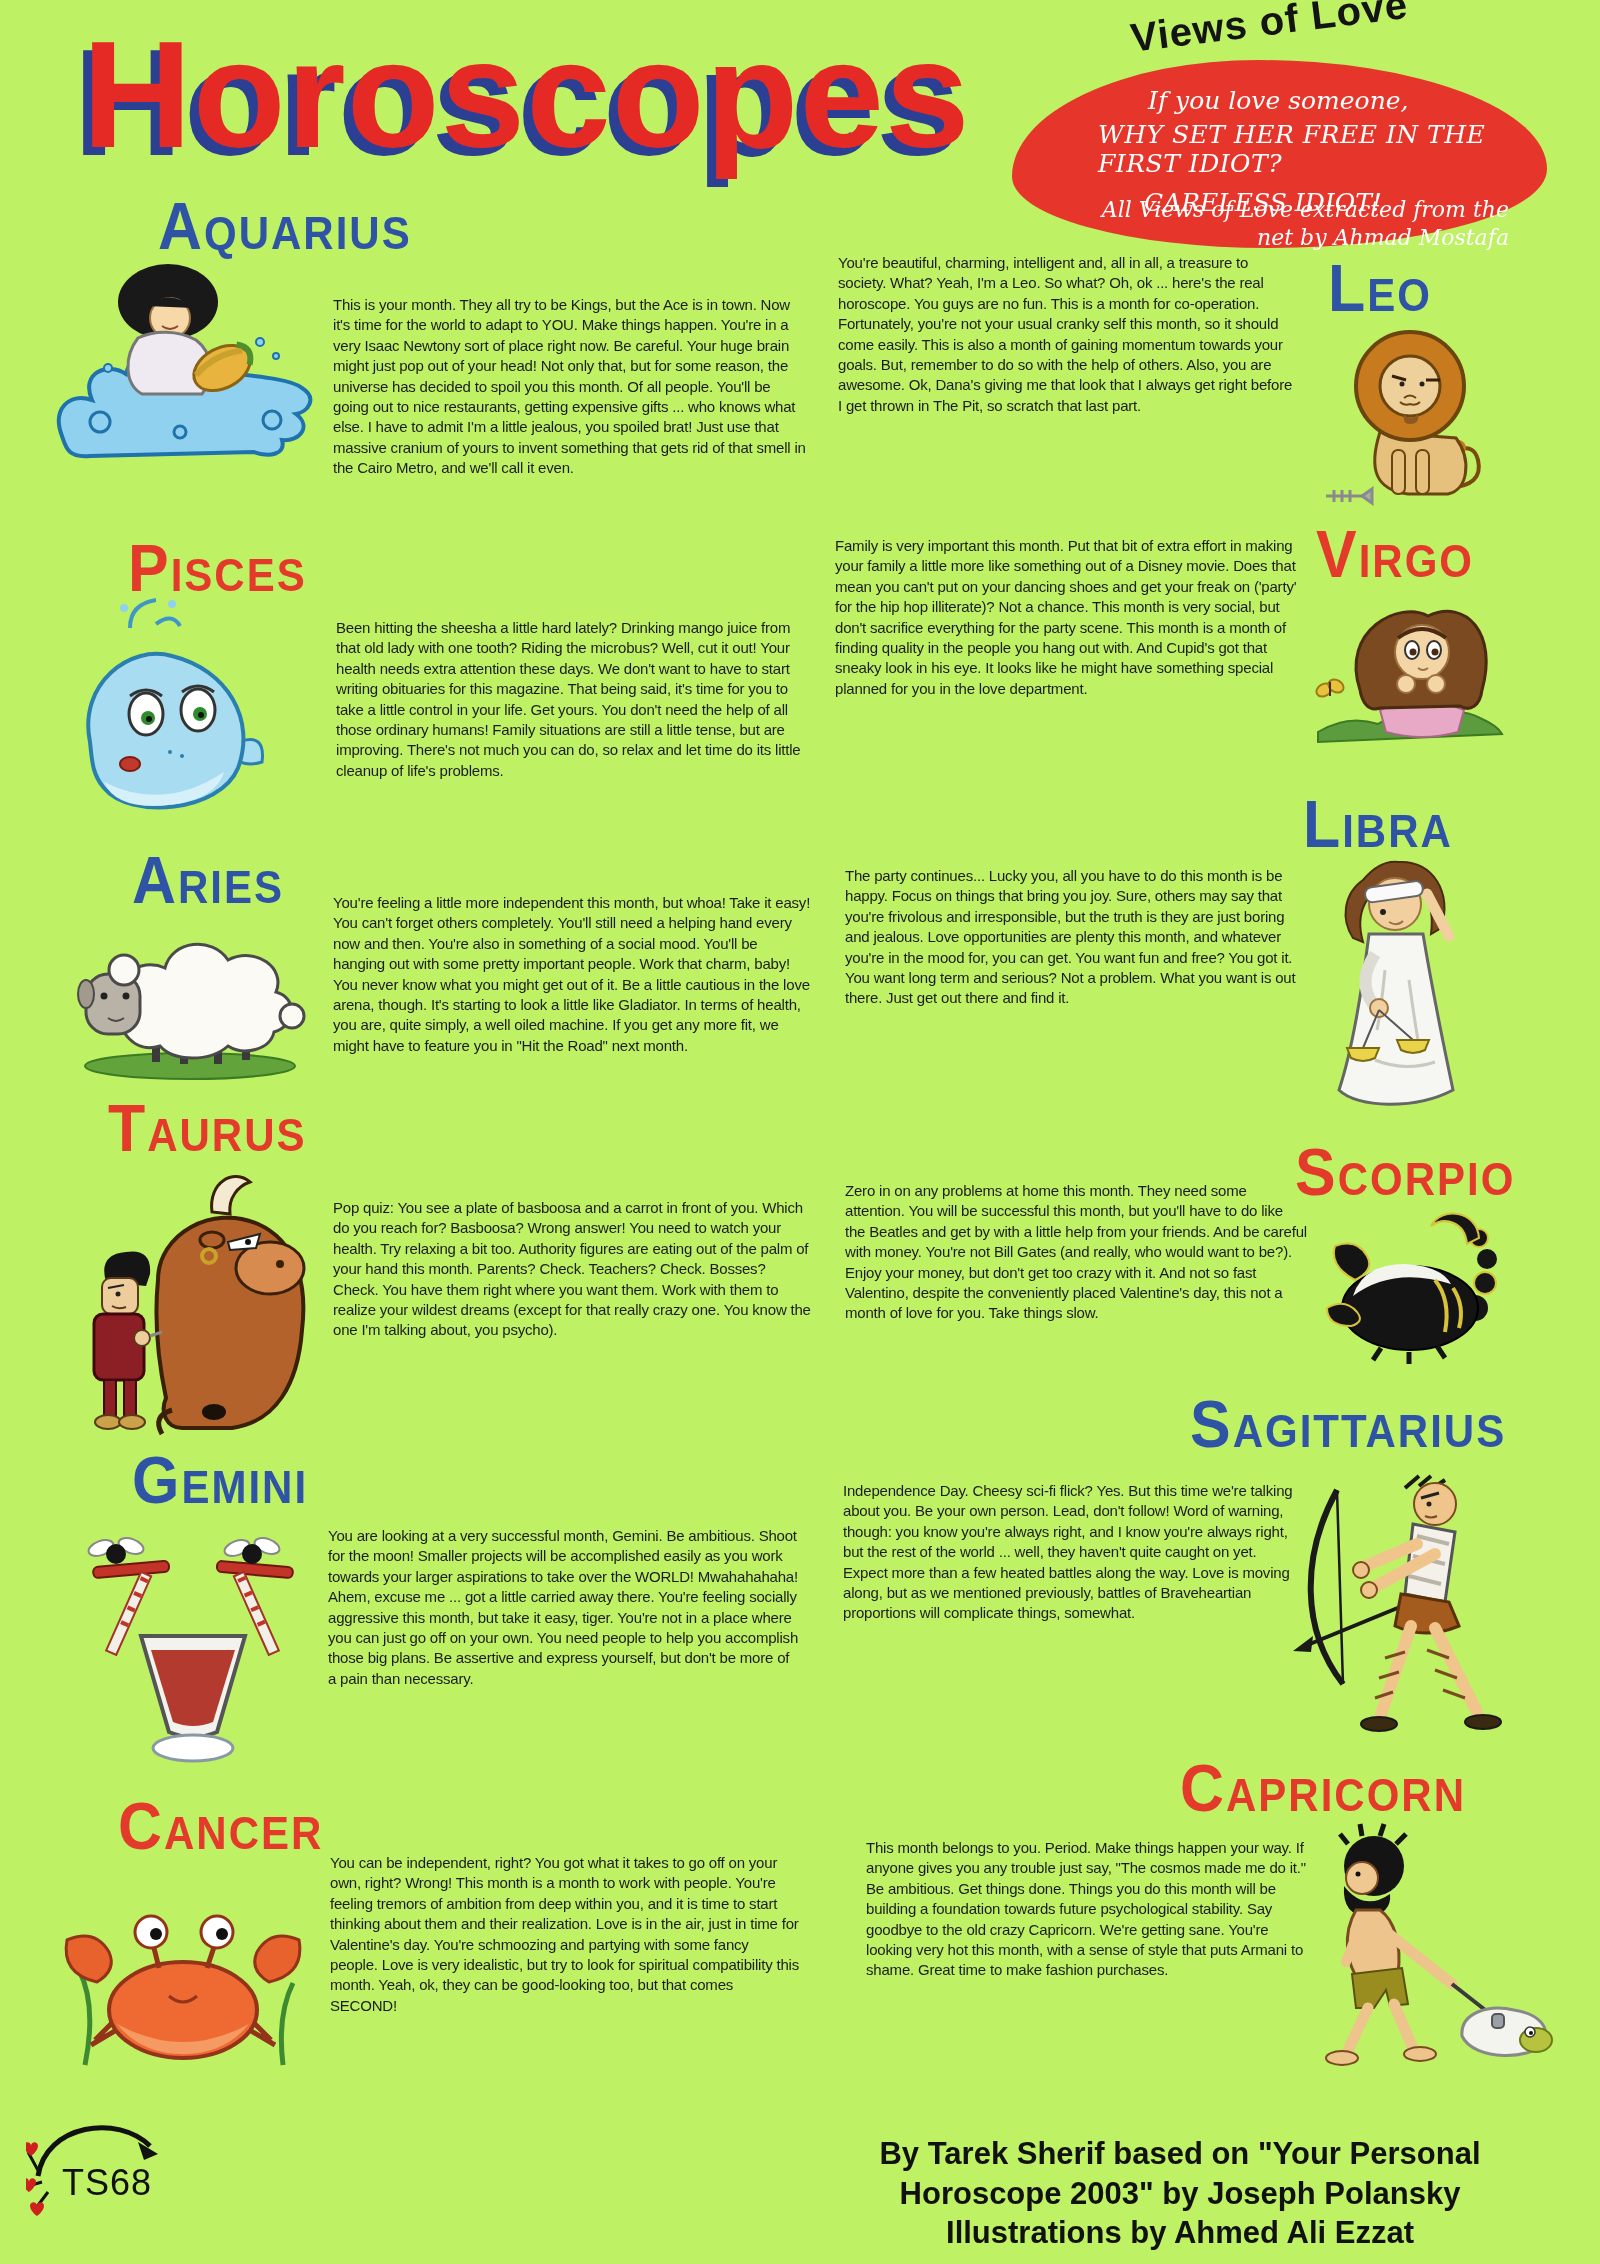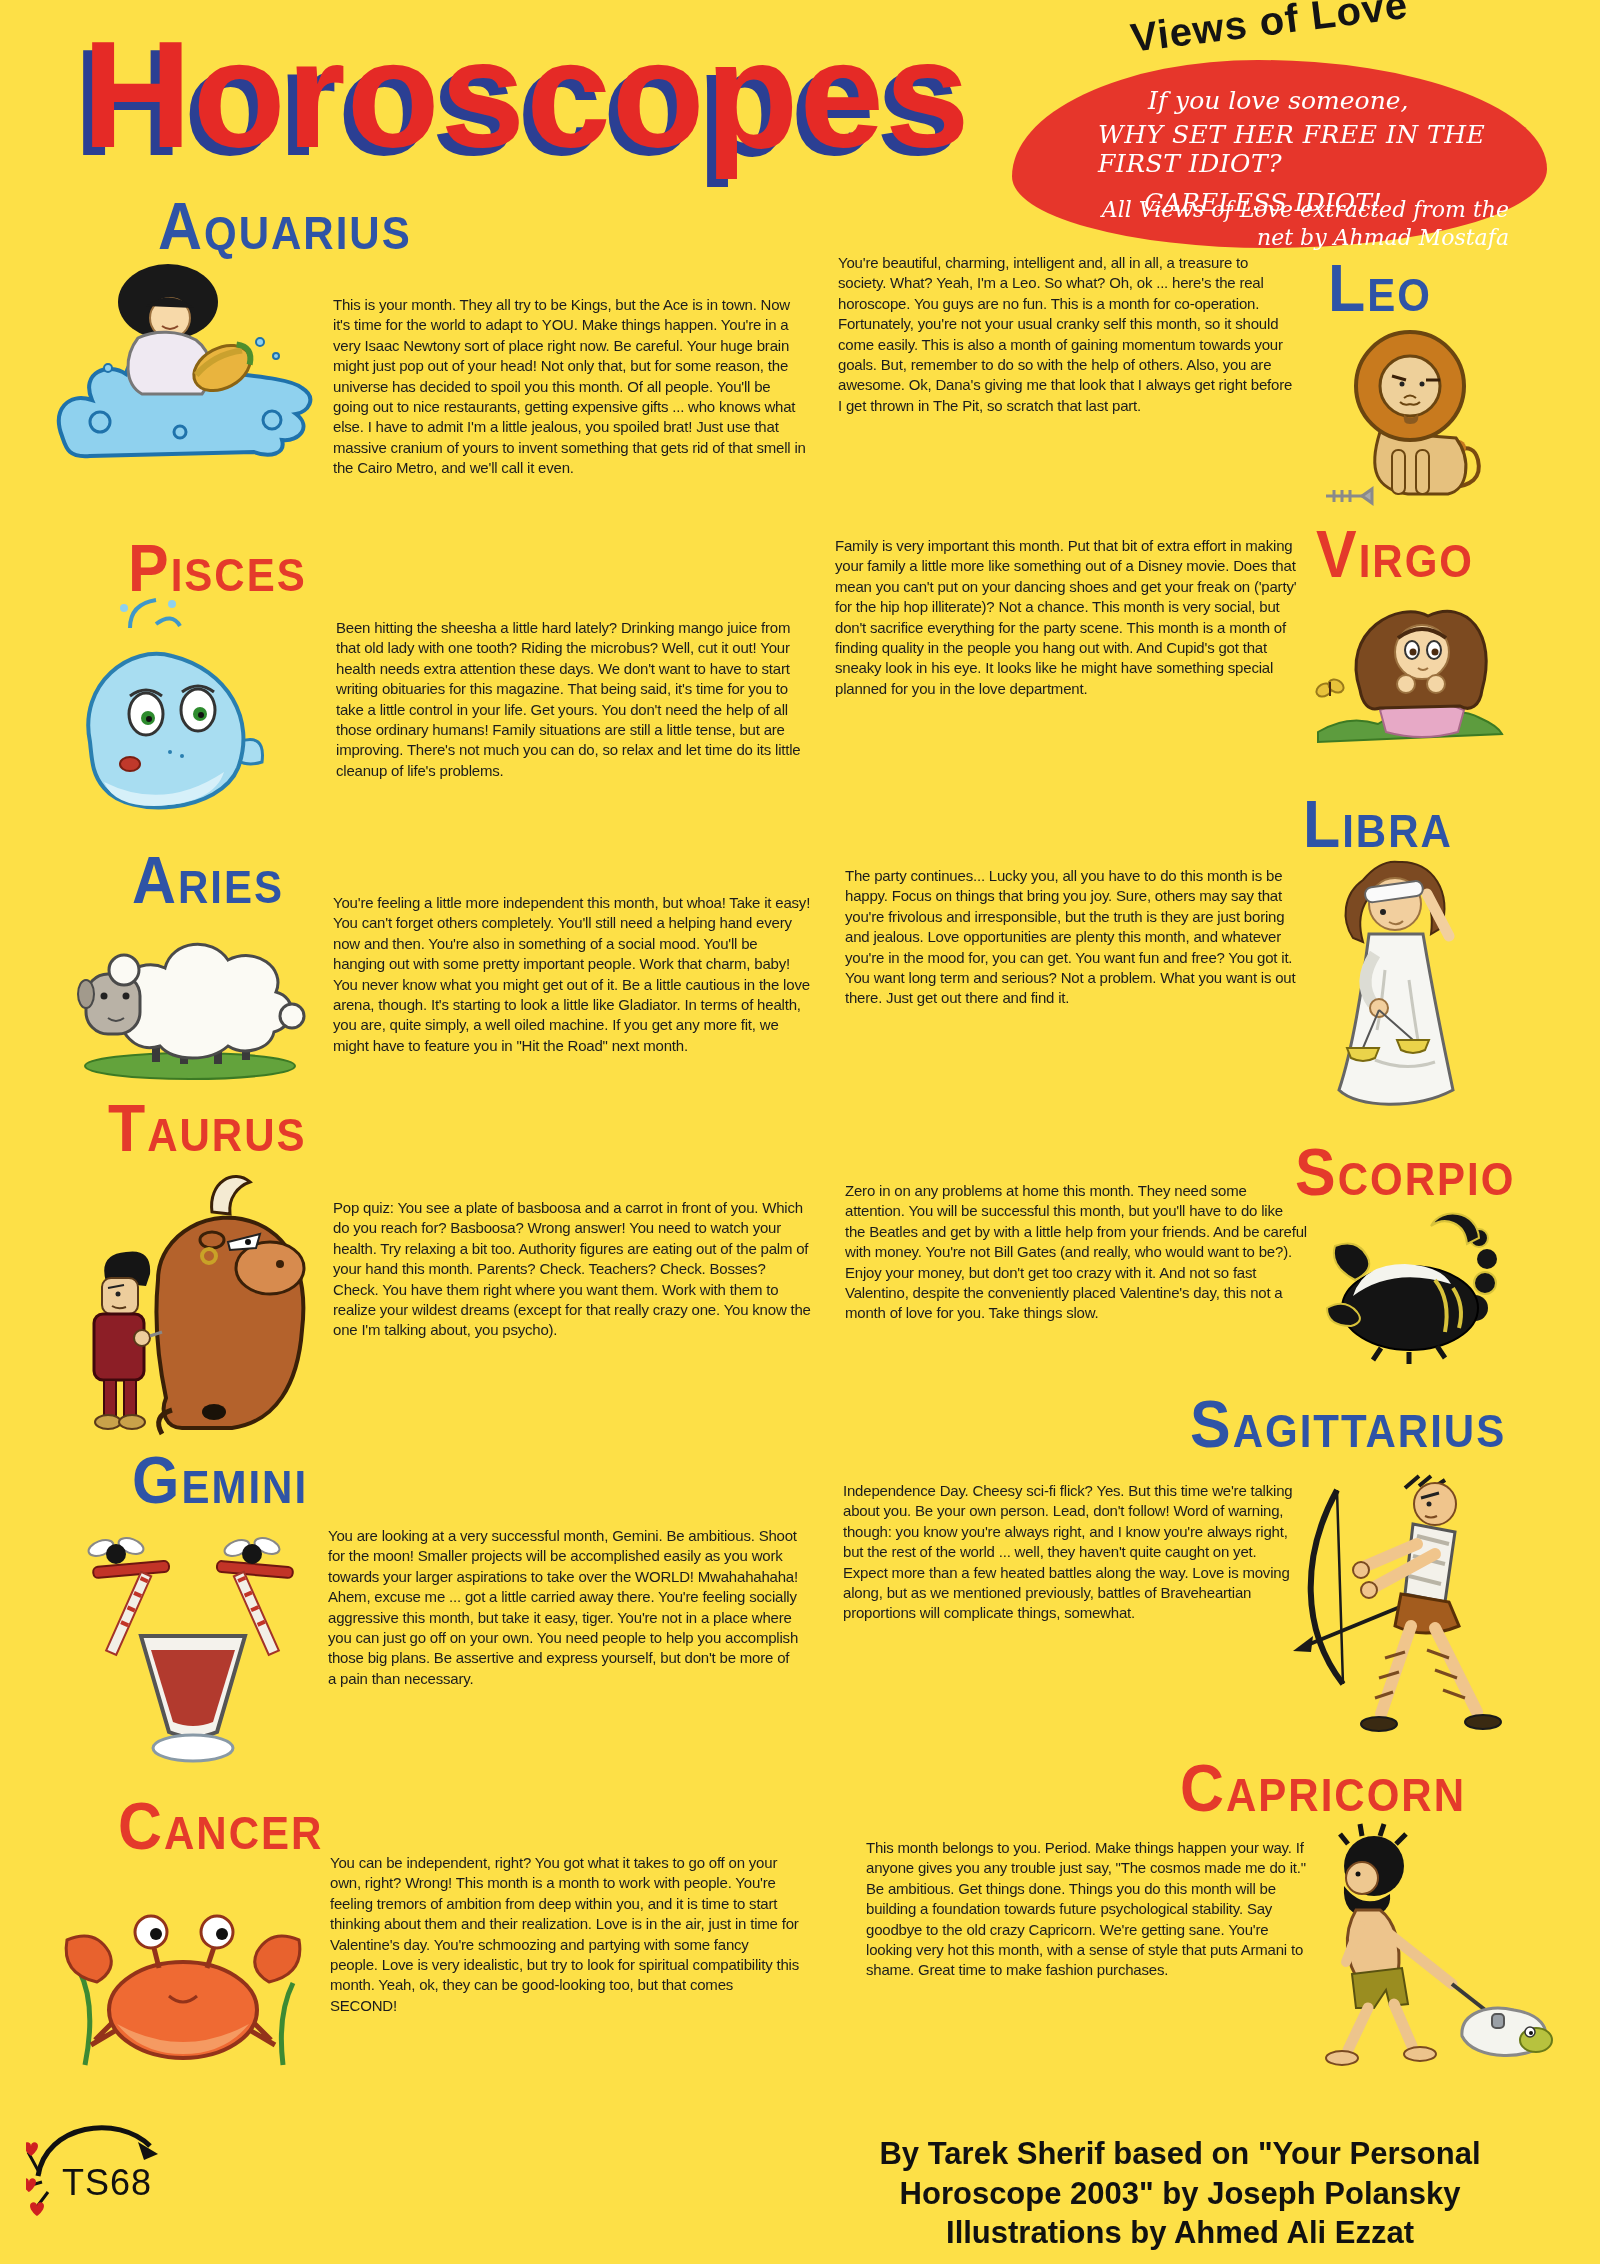--- a/index.html
+++ b/index.html
@@ -1,16 +1,16 @@
 <!DOCTYPE html>
 <html><head>
 <meta charset="utf-8">
 <style>
   html,body{margin:0;padding:0;background:#e8e8e8;}
-  .page{position:relative;width:1600px;height:2264px;background:#fde047;margin:0 auto;
+  .page{position:relative;width:1600px;height:2264px;background:#bef264;margin:0 auto;
         font-family:"Liberation Sans",sans-serif;overflow:hidden;box-shadow:0 0 8px rgba(0,0,0,.25);}
   .title{position:absolute;left:82px;top:18px;font-size:152px;font-weight:bold;letter-spacing:1px;
          color:#e52a26;text-shadow:-9px 8px 0 #2b3f93;line-height:1;}
   .vol-title{position:absolute;left:1128px;top:16px;width:360px;font-size:40px;font-weight:bold;color:#141414;
              transform:rotate(-7deg);transform-origin:left top;letter-spacing:1px;}
   .vol-blob{position:absolute;left:1012px;top:60px;width:535px;height:188px;background:#e6362b;
             border-radius:46% 54% 52% 48% / 62% 58% 42% 38%;}
   .vol-blob .s{position:absolute;color:#fff;font-family:"DejaVu Serif",serif;font-style:italic;}
   .vol-l1{left:88px;top:26px;font-size:25px;margin-left:48px;}
   .vol-l2{left:86px;top:60px;font-size:25px;letter-spacing:.5px;}

